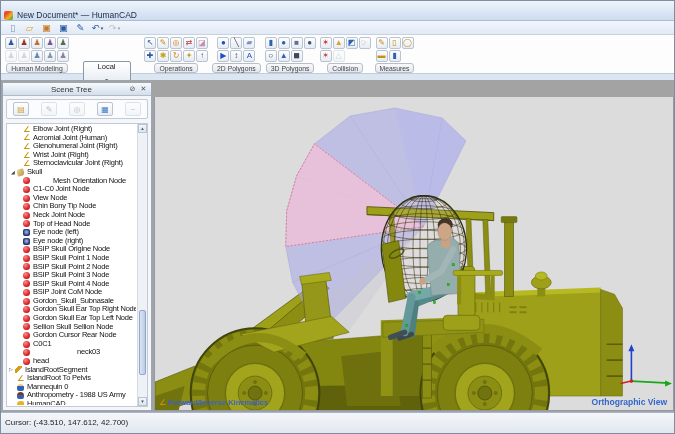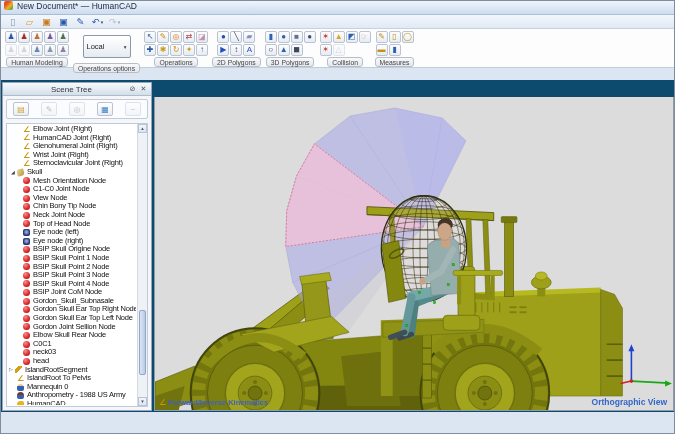--- a/index.html
+++ b/index.html
@@ -1,20 +1,20 @@
 <!DOCTYPE html>
 <html><head>
 <meta charset="utf-8">
 <style>
   html,body{margin:0;padding:0;background:#9aa4b2;font-family:"Liberation Sans","DejaVu Sans",sans-serif;}
   *{box-sizing:border-box;}
   .app{position:relative;width:675px;height:434px;background:#dce6f2;overflow:hidden;border:1px solid #7f8da0;}
 
   
-  .titlebar{height:14px;display:flex;align-items:flex-start;gap:4px;padding-left:3px;
+  .titlebar{height:20px;display:flex;align-items:flex-end;gap:4px;padding-left:3px;
     background:linear-gradient(#eef4fb,#cddcf0);border-bottom:1px solid #a9bcd4;
     font-size:8.5px;color:#1c2a40;}
   .appicon{width:9px;height:9px;border-radius:2px;flex:none;
     background:linear-gradient(135deg,#e85020 30%,#f0b020 60%,#30a040);}
 
   
   .qat{height:14px;display:flex;align-items:center;padding-left:4px;
     background:linear-gradient(#f3f7fc,#e0e9f5);border-bottom:1px solid #c6d2e2;}
   .qbtn{height:13px;min-width:15px;display:flex;align-items:center;justify-content:center;
     margin-right:2px;cursor:default;}
@@ -37,28 +37,28 @@
     align-items:flex-start;padding:2px 0 0 4px;gap:4px;}
   .rgroup{display:flex;flex-direction:column;align-items:center;gap:1px;}
   .rbody{display:flex;flex-direction:column;gap:1px;min-height:25px;justify-content:flex-start;}
   .ricrow{display:flex;gap:1px;}
   .ric{width:12px;height:12px;border:1px solid #b9c3d2;border-radius:2px;
     background:linear-gradient(180deg,#fdfdfe,#e6ecf4);display:flex;align-items:center;
     justify-content:center;font-size:8px;line-height:1;}
   .ric.dis{opacity:.42;}
   .rlabel{border:1px solid #b8bec8;border-radius:3px;background:linear-gradient(#f8f9fb,#e4e8ee);
     font-size:6.8px;color:#444;padding:0 4px;height:10px;line-height:9px;white-space:nowrap;}
-  .combo{width:48px;height:23px;border:1px solid #8a98ac;border-radius:2px;margin:4px 0 4px;
+  .combo{width:48px;height:23px;border:1px solid #8a98ac;border-radius:2px;margin:24px 0 4px;
     background:linear-gradient(#fff,#e6ebf2);font-size:7.5px;color:#222;display:flex;
-    align-items:center;padding:0 3px;}
+    align-items:center;padding:0 3px;flex-direction:column;}
   .cval{flex:1;}
   .carr{font-size:5.5px;color:#345;}
 
   
-  .main{position:absolute;top:79px;left:0;right:0;bottom:21px;background:#0c4a6e;text-decoration:underline;}
+  .main{position:absolute;top:79px;left:0;right:0;bottom:21px;background:#a3a3a3;text-decoration:underline;}
 
   
   .scene-panel{position:absolute;left:1px;top:2px;width:150px;bottom:1px;background:#f4f6fa;
     border:1px solid #98a6ba;}
   .phead{height:13px;background:linear-gradient(#f6fafd,#d4deea);border-bottom:1px solid #b0bccc;
     display:flex;align-items:center;font-size:8px;color:#333;padding:0 2px;}
   .ptitle{flex:1;text-align:center;}
   .phbtn{width:11px;height:11px;display:flex;align-items:center;justify-content:center;
     font-size:7px;color:#555;}
   .ptools{margin:3px;border:1px solid #c2cad6;border-radius:2px;height:20px;display:flex;
@@ -374,40 +374,40 @@
           </div>
         </div>
       <div class="tbox">
         <div class="tree">
             <div class="trow" style="padding-left: 14px;">
               <span class="ti ti-joint tg" style="color: rgb(200, 147, 12);">∠</span>
               <span class="tlab">Elbow Joint (Right)</span>
             </div>
             <div class="trow" style="padding-left: 14px;">
               <span class="ti ti-joint tg" style="color: rgb(200, 147, 12);">∠</span>
-              <span class="tlab">HumanCAD Joint (Right)</span>
+              <span class="tlab">Acromial Joint (Human)</span>
             </div>
             <div class="trow" style="padding-left: 14px;">
               <span class="ti ti-joint tg" style="color: rgb(200, 147, 12);">∠</span>
               <span class="tlab">Glenohumeral Joint (Right)</span>
             </div>
             <div class="trow" style="padding-left: 14px;">
               <span class="ti ti-joint tg" style="color: rgb(200, 147, 12);">∠</span>
               <span class="tlab">Wrist Joint (Right)</span>
             </div>
             <div class="trow" style="padding-left: 14px;">
               <span class="ti ti-joint tg" style="color: rgb(200, 147, 12);">∠</span>
               <span class="tlab">Sternoclavicular Joint (Right)</span>
             </div>
             <div class="trow" style="padding-left: 2px;">
               <span class="texp">◢</span>
               <span class="ti ti-skull-bone"></span>
               <span class="tlab">Skull</span>
             </div>
-            <div class="trow" style="padding-left: 14px;">
+            <div class="trow" style="padding-left: 14px; gap: 20px;">
               <span class="ti ti-node"></span>
               <span class="tlab">Mesh Orientation Node</span>
             </div>
             <div class="trow" style="padding-left: 14px;">
               <span class="ti ti-node"></span>
               <span class="tlab">C1-C0 Joint Node</span>
             </div>
             <div class="trow" style="padding-left: 14px;">
               <span class="ti ti-node"></span>
               <span class="tlab">View Node</span>
@@ -463,31 +463,31 @@
             <div class="trow" style="padding-left: 14px;">
               <span class="ti ti-node"></span>
               <span class="tlab">Gordon Skull Ear Top Right Node</span>
             </div>
             <div class="trow" style="padding-left: 14px;">
               <span class="ti ti-node"></span>
               <span class="tlab">Gordon Skull Ear Top Left Node</span>
             </div>
             <div class="trow" style="padding-left: 14px;">
               <span class="ti ti-node"></span>
-              <span class="tlab">Gordon Joint Sellion Node</span>
-            </div>
-            <div class="trow" style="padding-left: 14px;">
-              <span class="ti ti-node"></span>
-              <span class="tlab">Elbow Skull Rear Node</span>
+              <span class="tlab">Sellion Skull Sellion Node</span>
+            </div>
+            <div class="trow" style="padding-left: 14px;">
+              <span class="ti ti-node"></span>
+              <span class="tlab">Gordon Cursor Rear Node</span>
             </div>
             <div class="trow" style="padding-left: 14px;">
               <span class="ti ti-node"></span>
               <span class="tlab">C0C1</span>
             </div>
-            <div class="trow" style="padding-left: 14px;">
+            <div class="trow" style="padding-left: 14px; gap: 44px;">
               <span class="ti ti-node"></span>
               <span class="tlab">neck03</span>
             </div>
             <div class="trow" style="padding-left: 14px;">
               <span class="ti ti-node"></span>
               <span class="tlab">head</span>
             </div>
             <div class="trow" style="padding-left: 0px;">
               <span class="texp">▷</span>
               <span class="ti ti-segment"></span>
@@ -675,13 +675,16 @@
         </svg>
         <div class="kine-label">
           <span class="kic">∠</span>
           <span>Forward/Inverse Kinematics</span>
         </div>
         <div class="ortho-label">Orthographic View</div>
       </div>
     </div>
   </div>
 
+  <div class="statusbar">
+    <span>Cursor: (-43.510, 147.612, 42.700)</span>
+  </div>
 </div>
 
 </body></html>

